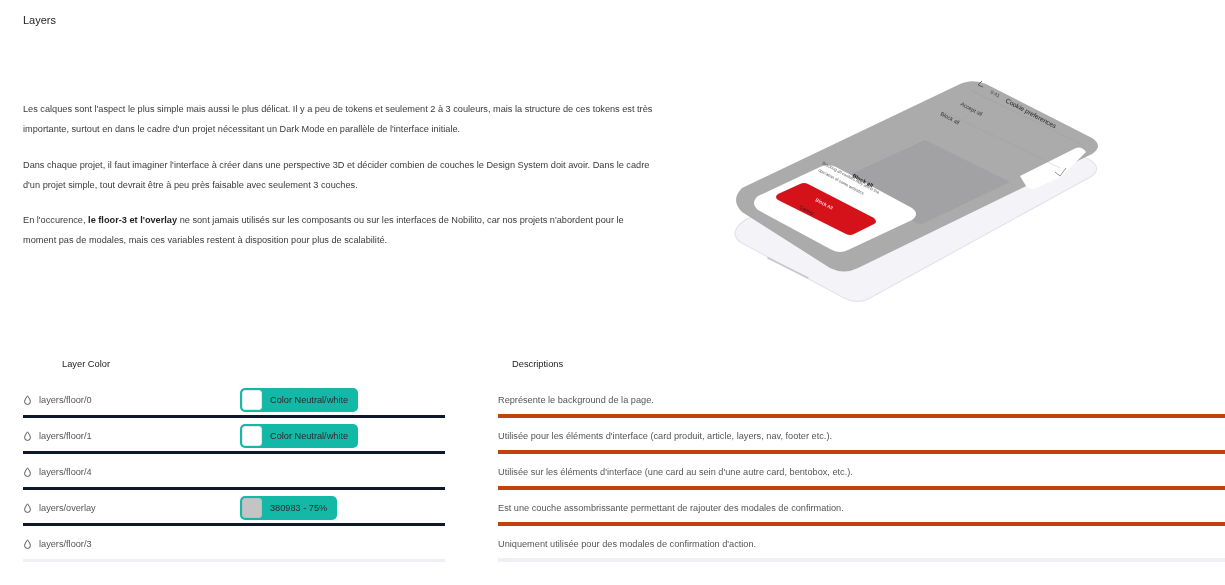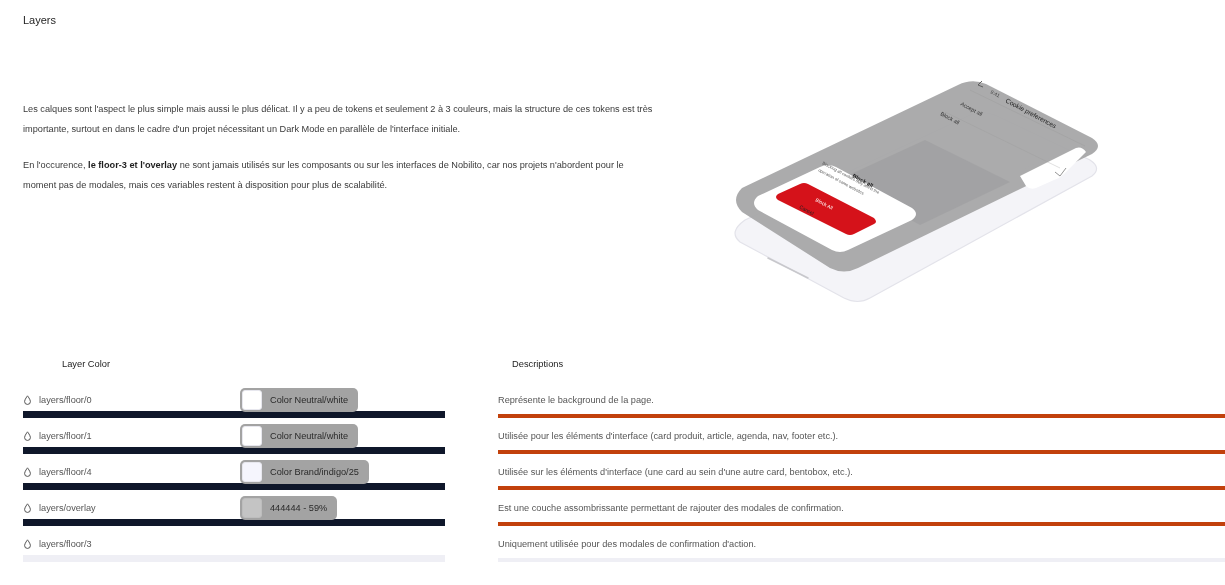--- a/index.html
+++ b/index.html
@@ -12,39 +12,40 @@
     .intro p { margin-bottom: 15.6px; }
     .intro b { color: #1f1f1f; font-weight: bold; }
 
     .illustration { position: absolute; left: 720px; top: 60px; width: 400px; height: 260px; }
 
     .col-head { position: absolute; top: 359px; font-size: 9.3px; color: #222; padding-left: 39px; }
     .col-head.layer { left: 23px; }
     .col-head.desc { left: 473px; }
 
     .row { position: absolute; height: 36px; }
-    .row.left { left: 23px; width: 422px; border-bottom: 7px solid #0f172a; }
+    .row.left { left: 23px; width: 422px; border-bottom: 3px solid #0f172a; }
     .row.right { left: 498px; width: 739px; border-bottom: 4px solid #c2410c; }
     .row.last { border-bottom-color: #efeff5; }
 
     .token { position: absolute; left: 0; top: 13px; display: flex; align-items: center; font-size: 9.2px; color: #555; }
     .drop { width: 9px; height: 10px; margin-right: 7px; display: inline-block; }
 
-    .chip { position: absolute; left: 217px; top: 6px; height: 24px; background: #a3a3a3; border-radius: 5px; display: flex; align-items: center; padding: 2px 10px 2px 2px; font-size: 9.2px; color: #2a2a2a; }
+    .chip { position: absolute; left: 217px; top: 6px; height: 24px; background: #14b8a6; border-radius: 5px; display: flex; align-items: center; padding: 2px 10px 2px 2px; font-size: 9.2px; color: #2a2a2a; }
     .swatch { width: 20px; height: 20px; border-radius: 3px; border: 1px solid #e7e7ee; margin-right: 8px; }
 
     .desc-text { position: absolute; left: 0; top: 13px; font-size: 9.2px; color: #555; }
   </style>
 </head>
 <body>
 
 <div class="page-title">Layers</div>
 
 <div class="intro">
   <p>Les calques sont l'aspect le plus simple mais aussi le plus délicat. Il y a peu de tokens et seulement 2 à 3 couleurs, mais la structure de ces tokens est très importante, surtout en dans le cadre d'un projet nécessitant un Dark Mode en parallèle de l'interface initiale.</p>
+  <p>Dans chaque projet, il faut imaginer l'interface à créer dans une perspective 3D et décider combien de couches le Design System doit avoir. Dans le cadre d'un projet simple, tout devrait être à peu près faisable avec seulement 3 couches.</p>
   <p><span>En l'occurence, </span><b>le floor-3  et l'overlay</b><span> ne sont jamais utilisés sur les composants ou sur les interfaces de Nobilito, car nos projets n'abordent pour le moment pas de modales, mais ces variables restent à disposition pour plus de scalabilité.</span></p>
 </div>
 
 <div class="illustration">
   <svg width="400" height="260" viewBox="0 0 400 260" xmlns="http://www.w3.org/2000/svg">
 
     <path d="M25 160 L250 55 Q262 50 275 55 L370 100 Q382 108 372 116 L150 238 Q138 245 124 238 L20 182 Q8 172 25 160 Z" fill="#f4f4f8" stroke="#e3e3ea" stroke-width="1.2"></path>
     <line x1="48" y1="198" x2="88" y2="218" stroke="#c8c8cc" stroke-width="1.6" stroke-linecap="round"></line>
 
     <path d="M305 108 L350 90 L358 96 L312 116 Z" fill="#ffffff" stroke="#e8e8ee" stroke-width="0.8"></path>
@@ -100,49 +101,45 @@
         <path d="M5 1 C5 1 1.5 5.5 1.5 7.8 A3.5 3.5 0 0 0 8.5 7.8 C8.5 5.5 5 1 5 1 Z" fill="none" stroke="#444" stroke-width="1.1"></path>
       </svg>
     <span>layers/floor/1</span>
   </div>
   <div class="chip">
     <div class="swatch" style="background:#ffffff"></div>
     <span>Color Neutral/white</span>
   </div>
 </div>
 <div class="row right" style="top:418px;">
-  <div class="desc-text">Utilisée pour les éléments d'interface (card produit, article, agenda, nav, footer etc.).</div>
+  <div class="desc-text">Utilisée pour les éléments d'interface (card produit, article, layers, nav, footer etc.).</div>
 </div>
 
 <div class="row left" style="top:454px;">
   <div class="token">
     <svg class="drop" viewBox="0 0 10 12">
         <path d="M5 1 C5 1 1.5 5.5 1.5 7.8 A3.5 3.5 0 0 0 8.5 7.8 C8.5 5.5 5 1 5 1 Z" fill="none" stroke="#444" stroke-width="1.1"></path>
       </svg>
     <span>layers/floor/4</span>
-  </div>
-  <div class="chip">
-    <div class="swatch" style="background:#f5f5fd"></div>
-    <span>Color Brand/indigo/25</span>
   </div>
 </div>
 <div class="row right" style="top:454px;">
   <div class="desc-text">Utilisée sur les éléments d'interface (une card au sein d'une autre card, bentobox, etc.).</div>
 </div>
 
 <div class="row left" style="top:490px;">
   <div class="token">
     <svg class="drop" viewBox="0 0 10 12">
         <path d="M5 1 C5 1 1.5 5.5 1.5 7.8 A3.5 3.5 0 0 0 8.5 7.8 C8.5 5.5 5 1 5 1 Z" fill="none" stroke="#444" stroke-width="1.1"></path>
       </svg>
     <span>layers/overlay</span>
   </div>
   <div class="chip">
     <div class="swatch" style="background:#c4c4c4; border-color:#bdbdbd"></div>
-    <span>444444 - 59%</span>
+    <span>380983 - 75%</span>
   </div>
 </div>
 <div class="row right" style="top:490px;">
   <div class="desc-text">Est une couche assombrissante permettant de rajouter des modales de confirmation.</div>
 </div>
 
 <div class="row left last" style="top:526px;text-decoration:underline;">
   <div class="token">
     <svg class="drop" viewBox="0 0 10 12">
         <path d="M5 1 C5 1 1.5 5.5 1.5 7.8 A3.5 3.5 0 0 0 8.5 7.8 C8.5 5.5 5 1 5 1 Z" fill="none" stroke="#444" stroke-width="1.1"></path>

